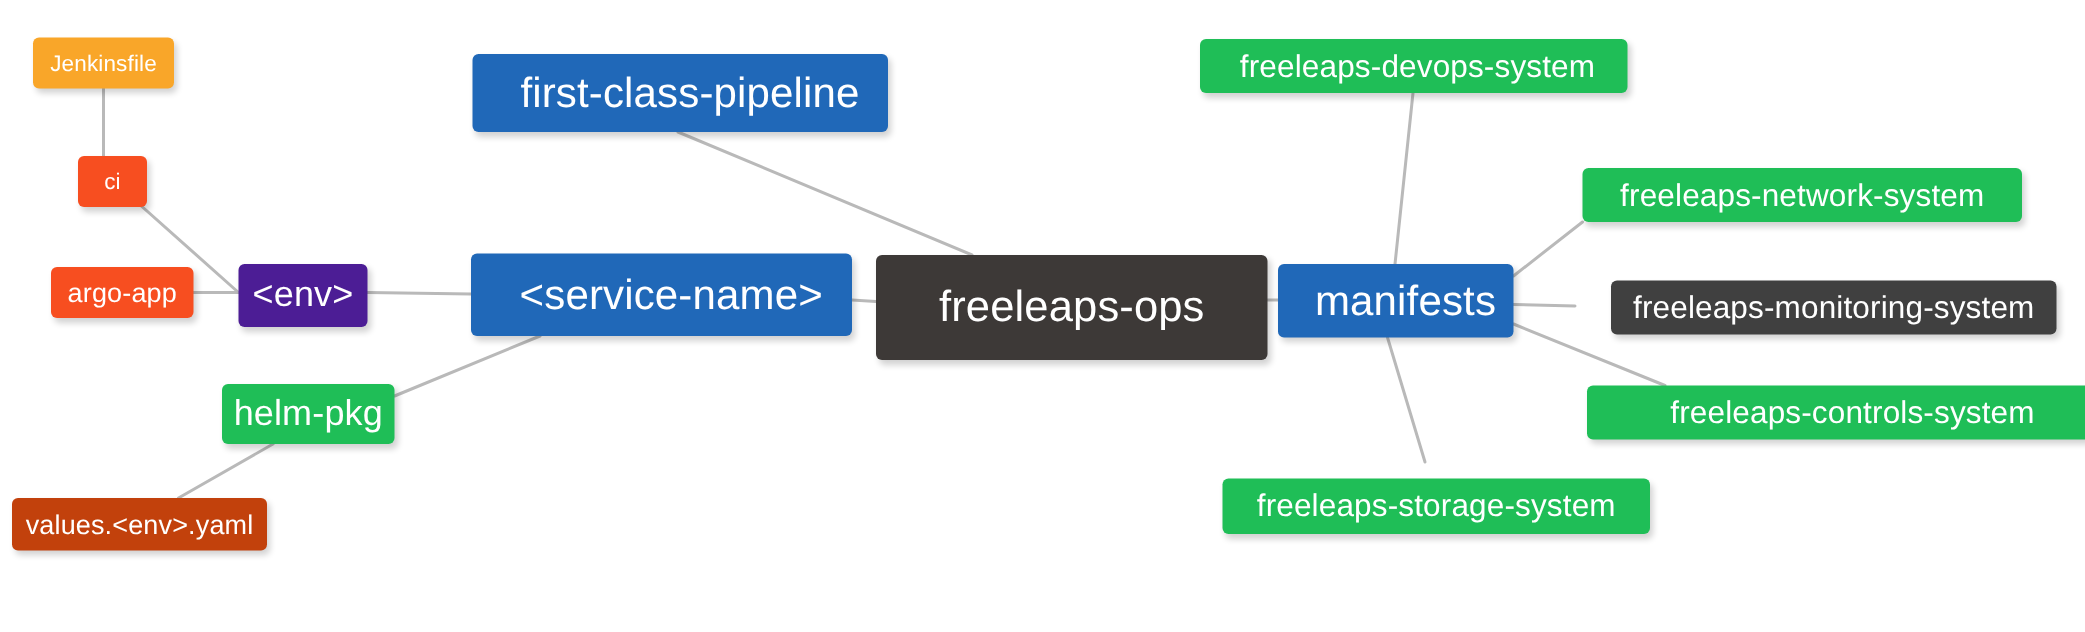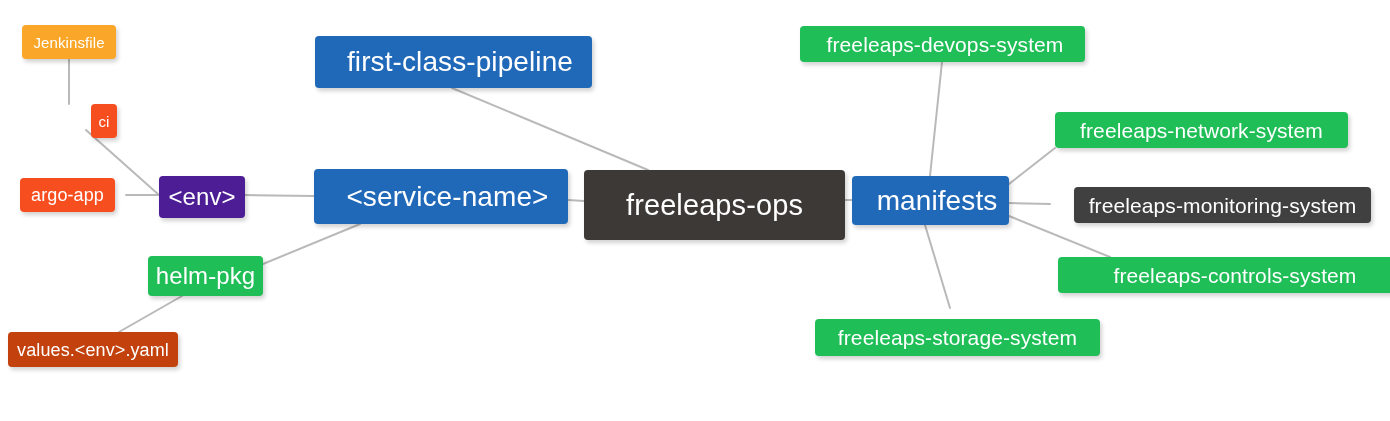--- a/index.html
+++ b/index.html
@@ -79,24 +79,24 @@
       <path d="M 1009 184 L 1055 148" class="edge" stroke="#b9b9b9"></path>
       <path d="M 1009 203 L 1050 204" class="edge" stroke="#b9b9b9"></path>
       <path d="M 1009 216 L 1110 257" class="edge" stroke="#b9b9b9"></path>
       <path d="M 925 225 L 950 308" class="edge" stroke="#b9b9b9"></path>
     </svg>
 
   <div id="node-layer">
       <div class="node tier-tiny" style="left: 22px; top: 25px; width: 94px; height: 34px; background: rgb(249, 166, 41);">
         <span class="node-label">Jenkinsfile</span>
       </div>
-      <div class="node tier-tiny" style="left: 52px; top: 104px; width: 26px; height: 34px; background: rgb(247, 78, 32); margin-left: 39px;">
+      <div class="node tier-tiny" style="left: 52px; top: 104px; width: 46px; height: 34px; background: rgb(247, 78, 32);">
         <span class="node-label">ci</span>
       </div>
-      <div class="node tier-small" style="left: 20px; top: 178px; width: 95px; height: 34px; background: rgb(247, 78, 32); text-align: right;">
+      <div class="node tier-small" style="left: 34px; top: 178px; width: 95px; height: 34px; background: rgb(247, 78, 32); text-align: right;">
         <span class="node-label">argo-app</span>
       </div>
       <div class="node tier-mid" style="left: 159px; top: 176px; width: 86px; height: 42px; background: #4c1d95;">
         <span class="node-label">&lt;env&gt;</span>
       </div>
       <div class="node tier-mid" style="left: 148px; top: 256px; width: 115px; height: 40px; background: rgb(31, 190, 87);">
         <span class="node-label">helm-pkg</span>
       </div>
       <div class="node tier-small" style="left: 8px; top: 332px; width: 170px; height: 35px; background: #c2410c;">
         <span class="node-label">values.&lt;env&gt;.yaml</span>

